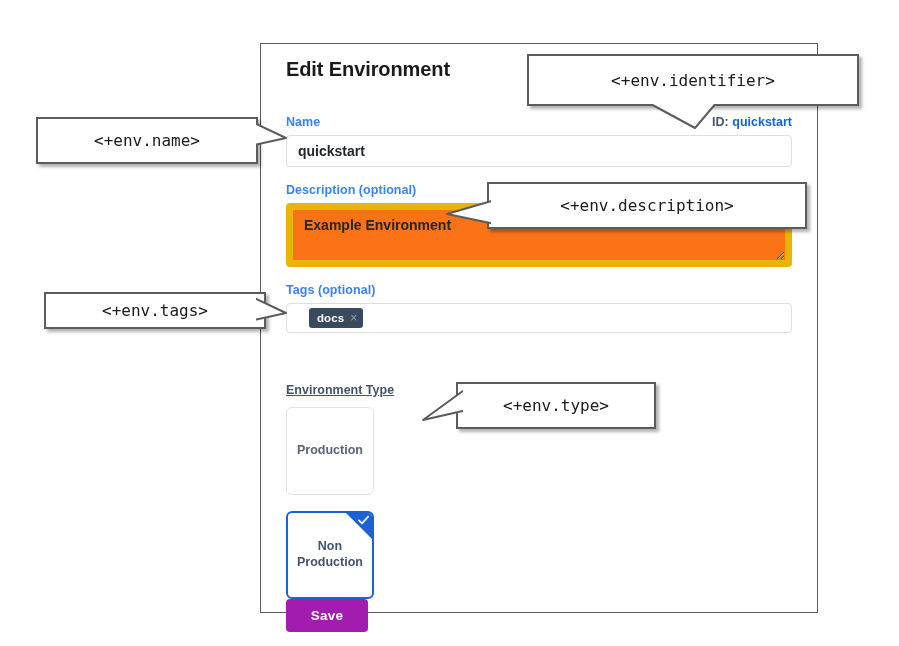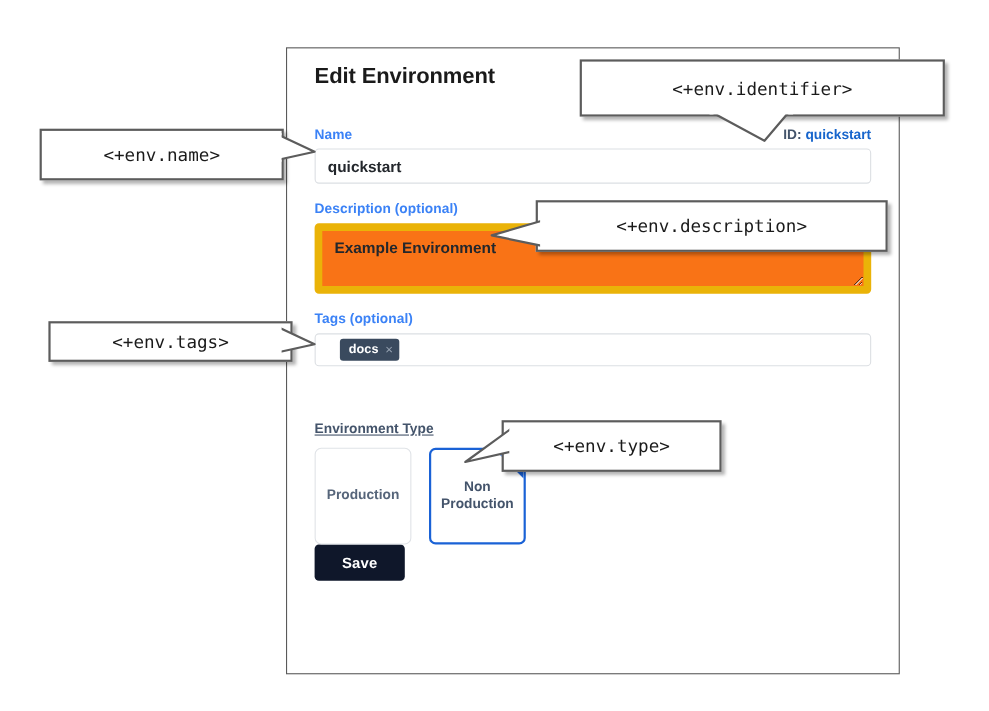--- a/index.html
+++ b/index.html
@@ -143,20 +143,21 @@
     font-size: 12.5px;
     font-weight: bold;
     color: #44546b;
     margin-top: 50px;
     margin-bottom: 10px;
     text-decoration: underline;
   }
   .envtype-row {
     display: flex;
     gap: 16px;
+    flex-direction: column;
   }
   .envcard {
     position: relative;
     box-sizing: border-box;
     width: 88px;
     height: 88px;
     border-radius: 6px;
     display: flex;
     align-items: center;
     justify-content: center;
@@ -192,21 +193,21 @@
   }
   .envcard-check-mark svg { display: block; }
 
   
   .save-btn {
     display: inline-flex;
     align-items: center;
     justify-content: center;
     width: 82px;
     height: 33px;
-    background: #0f172a;
+    background: #a21caf;
     color: #ffffff;
     font-family: "Liberation Sans", sans-serif;
     font-size: 13.5px;
     font-weight: bold;
     border: none;
     border-radius: 4px;
     cursor: pointer;
     letter-spacing: 0.2px;
   }
 

